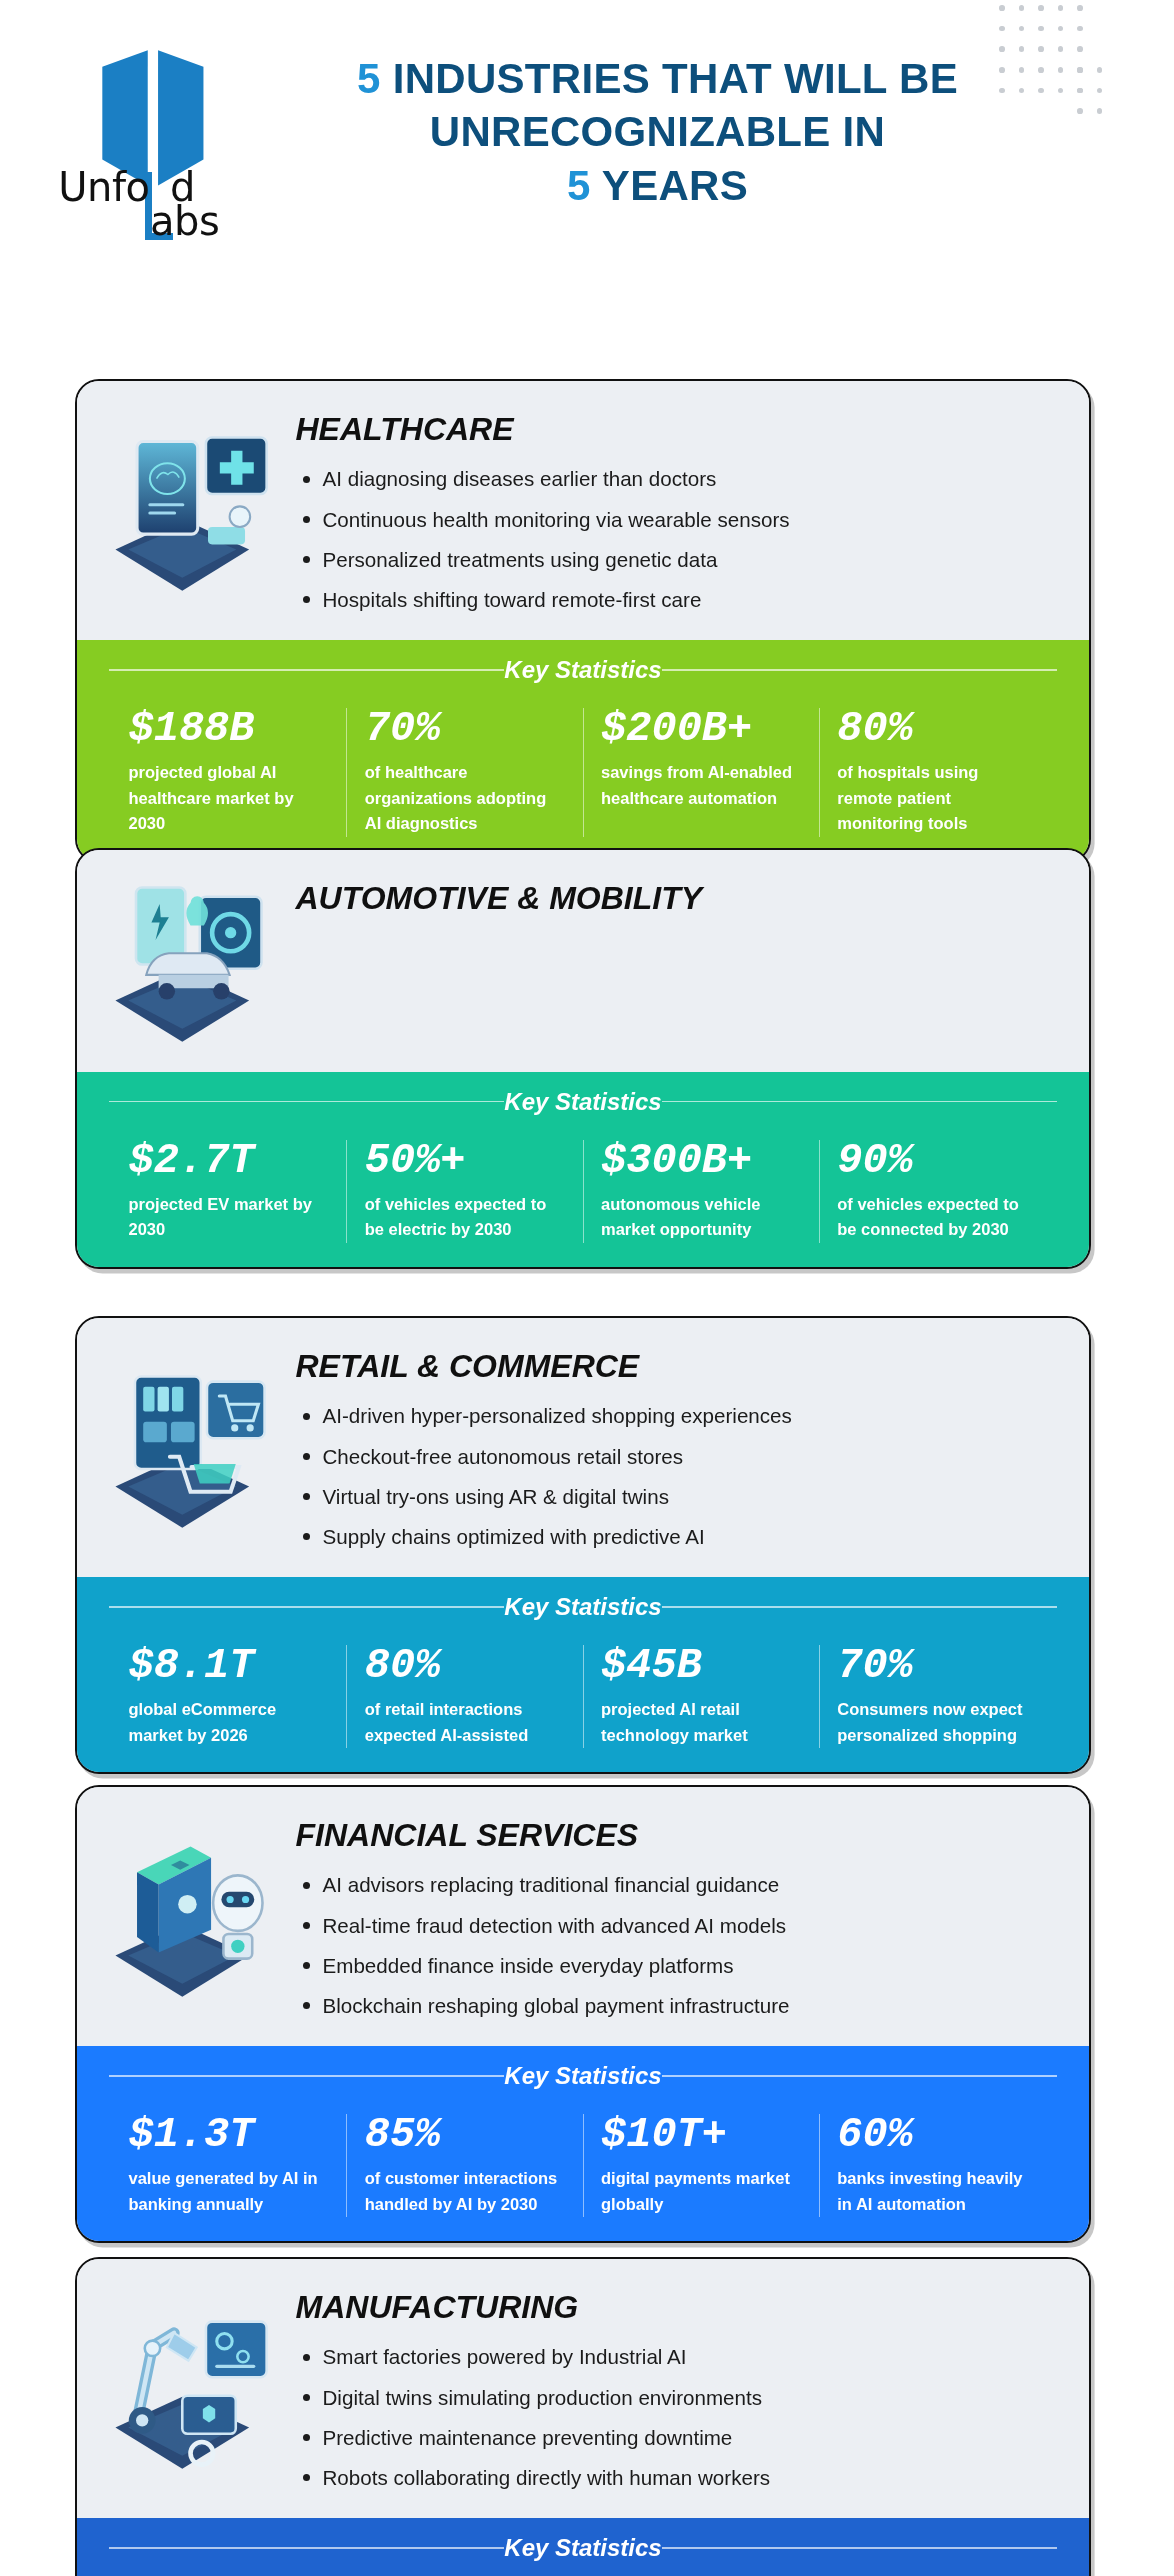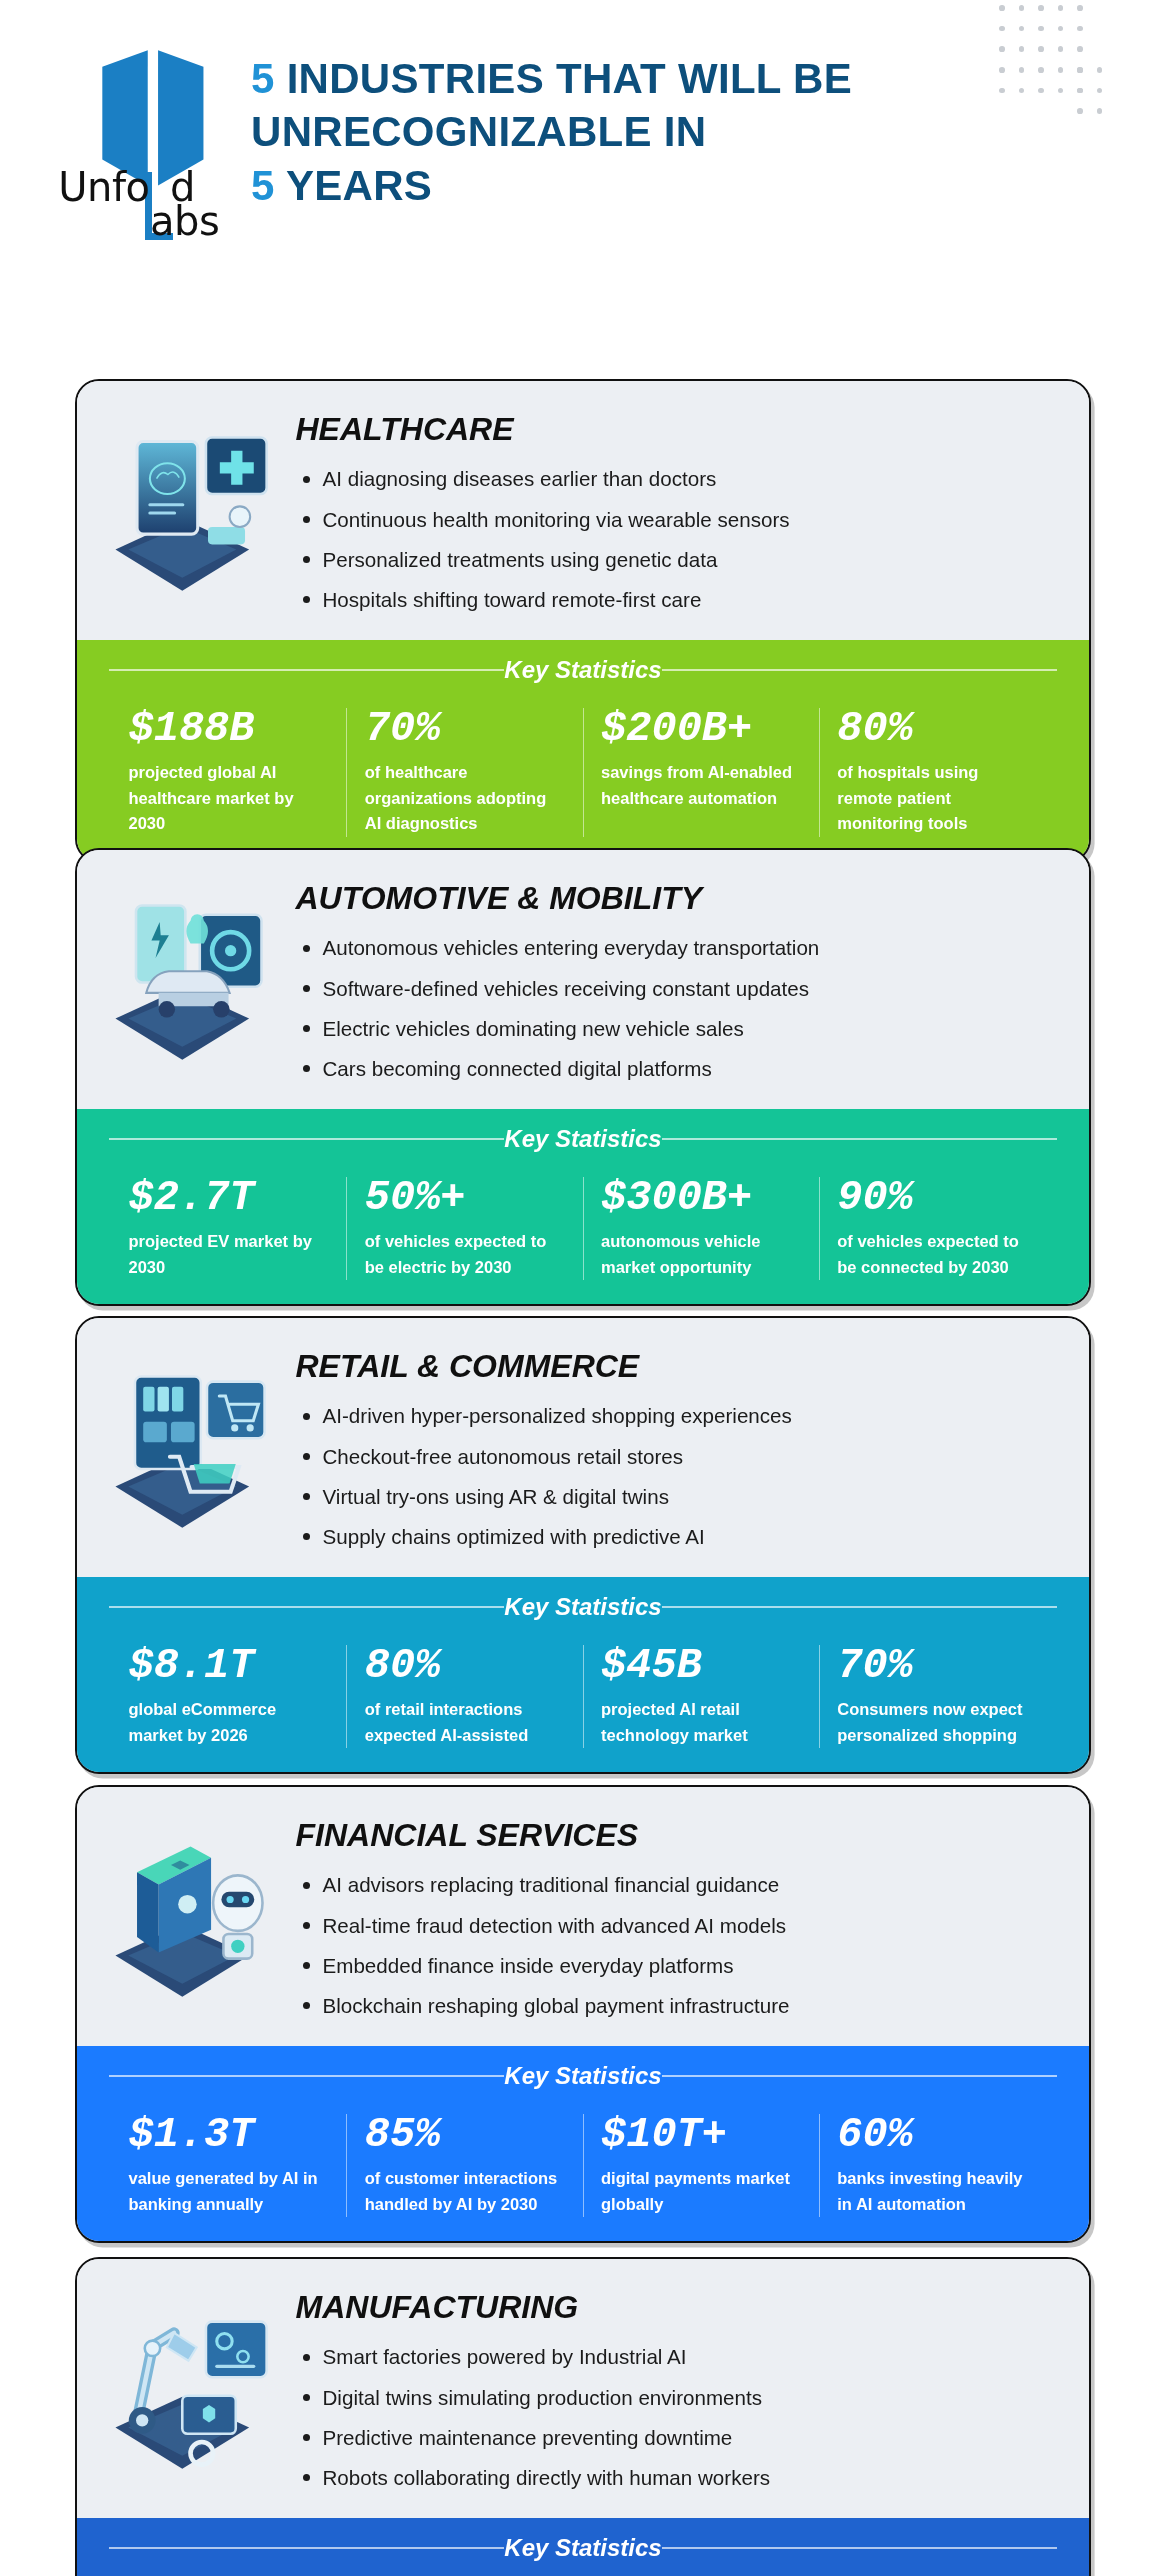--- a/index.html
+++ b/index.html
@@ -81,21 +81,21 @@
     position: absolute;
     left: 79px; top: 187px;
     width: 28px; height: 6.7px;
     background: #1b7fc4;
   }
 
   .title-block {
     flex: 1;
     padding-top: 15.5px;
     padding-right: 111px;
-    text-align: left;
+    text-align: center;
   }
   .title-line {
     font-family: "Liberation Sans", sans-serif;
     font-weight: 700;
     font-size: 42px;
     line-height: 1.28;
     color: #0d4f7c;
     letter-spacing: 0.3px;
   }
   .title-num { color: #2092d6; }
@@ -351,26 +351,20 @@
               <circle cx="244" cy="118" r="11" fill="#6fd9e6"></circle>
               <path d="M166 104 q-16 -26 0 -44 a13 13 0 1 1 26 0 q16 18 0 44 z" fill="#6fe0d9" opacity="0.9"></path>
               <path d="M80 200 q10 -38 44 -42 h74 q32 6 44 42 z" fill="#dfe9f3" stroke="#86a2bd" stroke-width="4"></path>
               <path d="M104 200 h136 v26 h-136 z" fill="#b9cfe2"></path>
               <circle cx="120" cy="232" r="16" fill="#27406a"></circle>
               <circle cx="226" cy="232" r="16" fill="#27406a"></circle>
             </svg>
           </div>
           <div class="card-body">
             <div class="card-title">AUTOMOTIVE &amp; MOBILITY</div>
-            <ul class="bullets">
-              <li>Autonomous vehicles entering everyday transportation</li>
-              <li>Software-defined vehicles receiving constant updates</li>
-              <li>Electric vehicles dominating new vehicle sales</li>
-              <li>Cars becoming connected digital platforms</li>
-            </ul>
           </div>
         </div>
         <div class="stats" style="background: rgb(20, 196, 151);">
           <div class="stats-head">
             <div class="stats-rule"></div>
             <div class="stats-title">Key Statistics</div>
             <div class="stats-rule"></div>
           </div>
           <div class="stats-row">
             <div class="stat">

